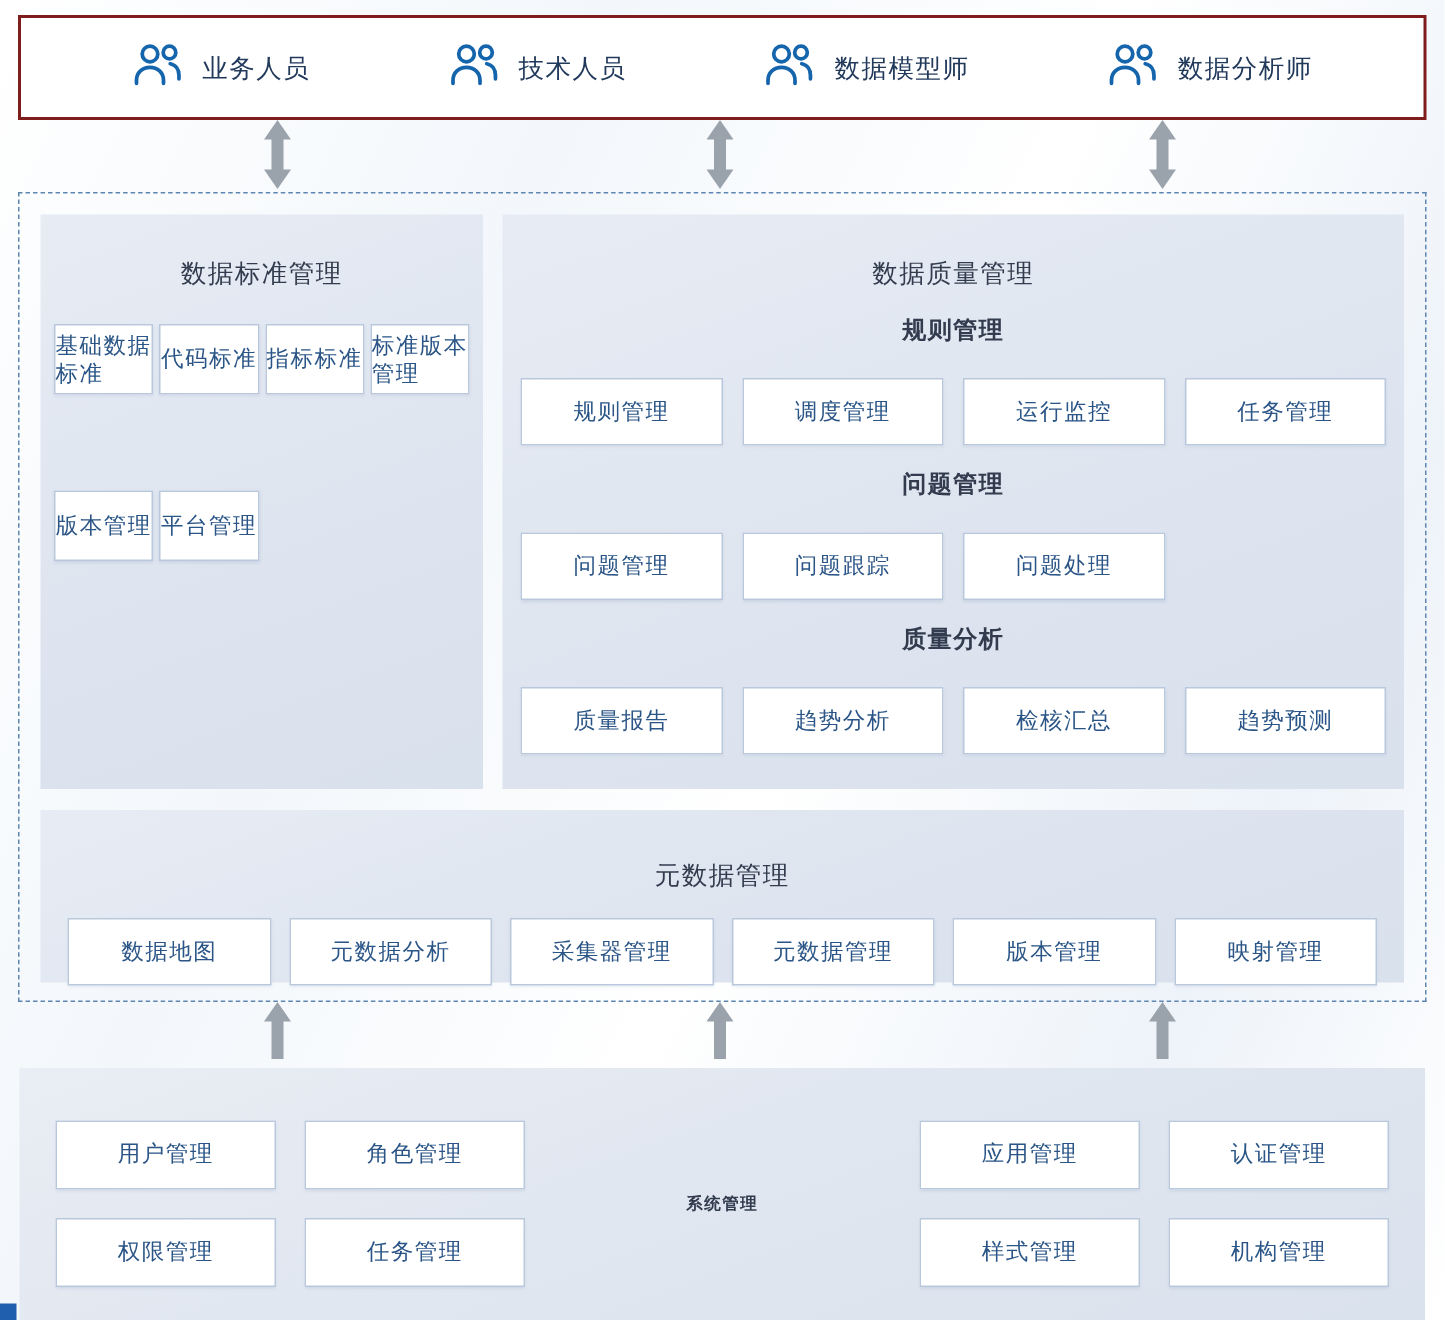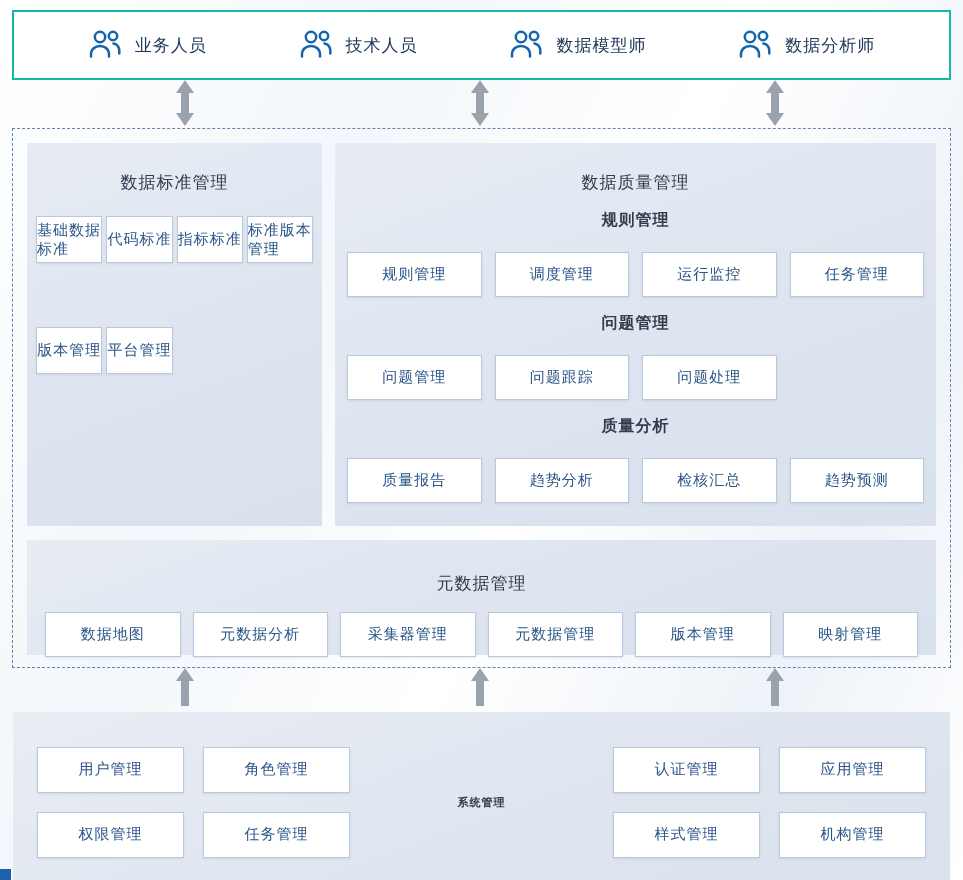--- a/index.html
+++ b/index.html
@@ -8,21 +8,21 @@
     font-family:"Liberation Sans","DejaVu Sans",sans-serif;
     background:
       linear-gradient(115deg, #ffffff 0%, #f3f7fb 30%, #ffffff 55%, #eef3f9 80%, #ffffff 100%);
     position:relative; overflow:hidden;
   }
   .stage { position:relative; width:963px; height:880px; }
 
   
   .roles-bar {
     position:absolute; left:12px; top:10px; width:939px; height:70px;
-    background:#ffffff; border:2px solid #14b8a6;
+    background:#ffffff; border:2px solid #7f1d1d;
     display:flex; align-items:center; justify-content:space-evenly;
     padding:0 18px;
     gap:36px;
   }
   .role { display:flex; align-items:center; gap:13px; }
   .role-label { font-size:17px; color:#21395a; letter-spacing:1px; }
 
   
   .arrow-row { position:absolute; left:12px; width:939px; }
   .arrow-row-1 { top:80px; height:48px; }
@@ -247,21 +247,21 @@
 
   <div class="system-panel">
     <div class="sys-grid">
       <div class="box">用户管理</div>
       <div class="box">角色管理</div>
       <div class="box">权限管理</div>
       <div class="box">任务管理</div>
     </div>
     <div class="sys-title">系统管理</div>
     <div class="sys-grid">
+      <div class="box">应用管理</div>
       <div class="box">认证管理</div>
-      <div class="box">应用管理</div>
       <div class="box">样式管理</div>
       <div class="box">机构管理</div>
     </div>
   </div>
 
   <div class="corner-accent"></div>
 </div>
 
 </body></html>

